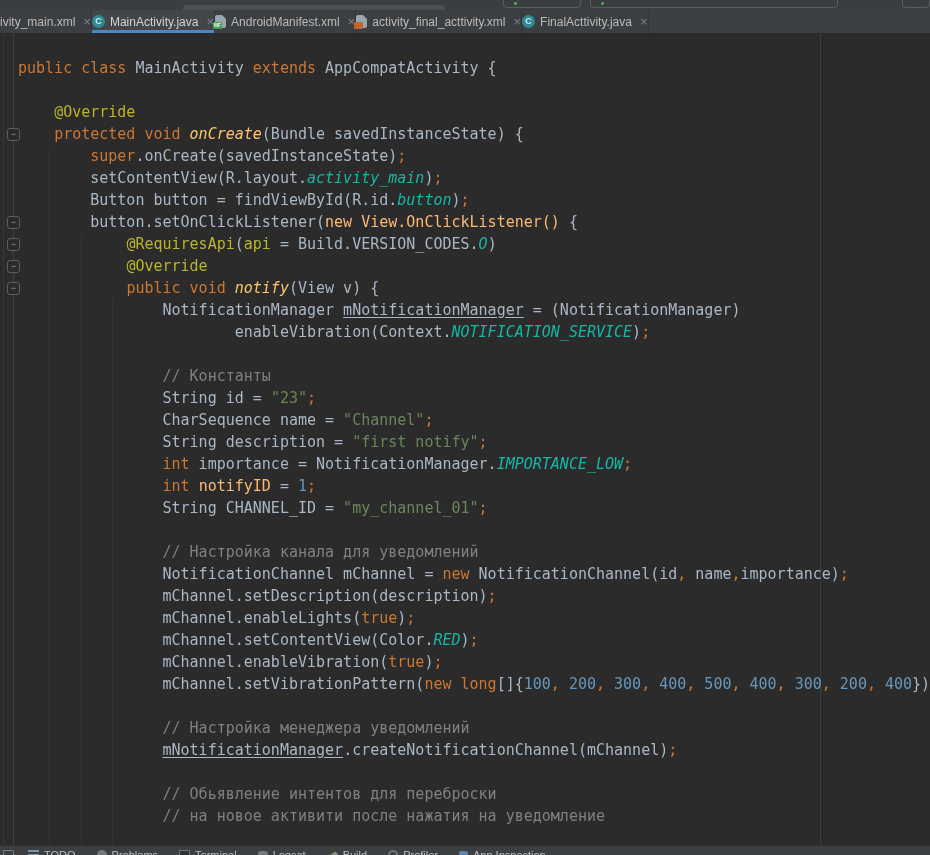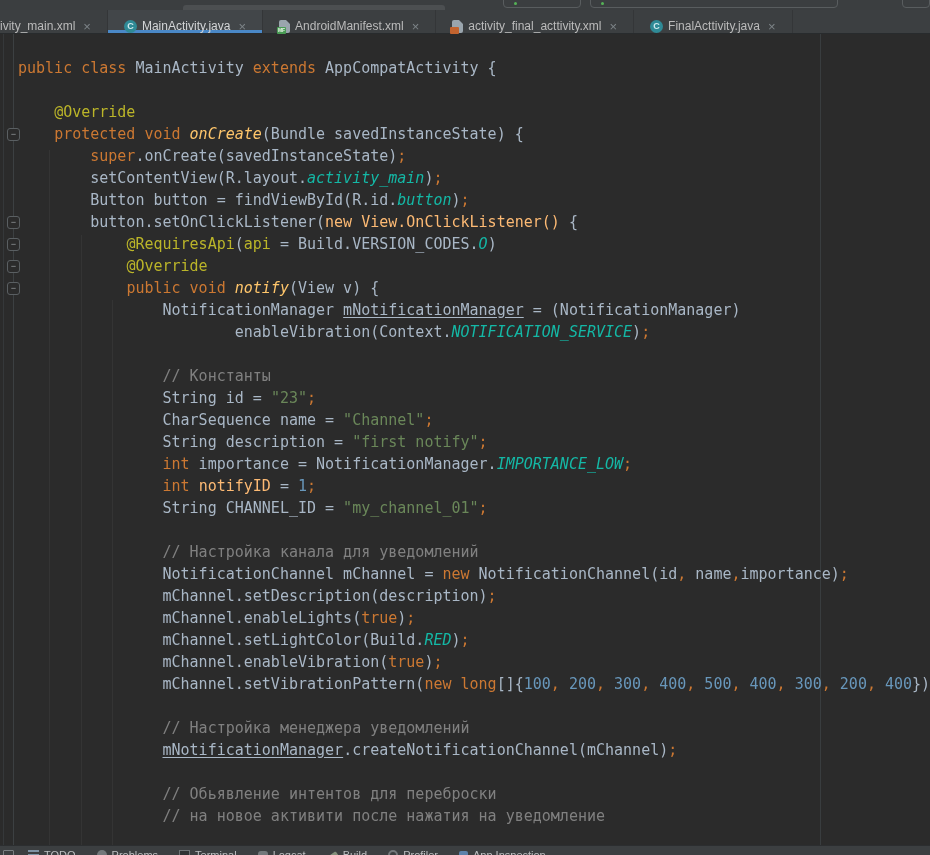--- a/index.html
+++ b/index.html
@@ -10,21 +10,21 @@
   .runcfg{position:absolute;left:183px;top:5px;width:262px;height:5px;background:#4c4f51;
     border-radius:3px 3px 0 0;}
   .wbox{position:absolute;top:-3px;height:9px;border:1px solid #595d5f;border-radius:0 0 4px 4px;}
   .wbox1{left:503px;width:76px;}
   .wbox2{left:590px;width:246px;}
   .wbox3{left:902px;width:26px;}
   .gdot{position:absolute;left:10px;top:4px;width:3px;height:3px;border-radius:50%;background:#55b356;}
   
   .tabbar{position:absolute;left:0;top:10px;width:930px;height:23px;background:#3c3f41;
     border-bottom:1px solid #282b2d;display:flex;align-items:stretch;z-index:4;}
-  .tab{display:inline-flex;align-items:flex-end;gap:5px;padding:0 16px;border-right:1px solid #343638;
+  .tab{display:inline-flex;align-items:center;gap:5px;padding:0 0;border-right:1px solid #343638;
     color:#bbbbbb;font-size:12px;white-space:nowrap;cursor:default;position:relative;}
   .tab.active{background:#424649;color:#d3d5d7;box-shadow:inset 0 -3px 0 #4a88c7;}
   .tab.clipped{padding-left:0;}
   .tclose{color:#7d8488;font-size:13px;line-height:13px;margin-left:3px;}
   .ic{position:relative;display:inline-block;width:13px;height:13px;flex:none;}
   .ic-java{border-radius:50%;background:#2f8a96;color:#cfe9ed;font-size:9px;font-weight:bold;
     text-align:center;line-height:13px;}
   .ic-file{background:#9aa5ad;border-radius:2px 4px 2px 2px;width:11px;height:13px;}
   .ic-file:before{content:"";position:absolute;right:-1px;top:-1px;border:3px solid #3c3f41;
     border-left-color:transparent;border-bottom-color:transparent;}
@@ -145,21 +145,21 @@
       <div class="cl"><span class="t-plain">                CharSequence name = </span><span class="t-str">"Channel"</span><span class="t-semi">;</span></div>
       <div class="cl"><span class="t-plain">                String description = </span><span class="t-str">"first notify"</span><span class="t-semi">;</span></div>
       <div class="cl"><span class="t-plain">                </span><span class="t-kw">int</span><span class="t-plain"> importance = NotificationManager.</span><span class="t-field">IMPORTANCE_LOW</span><span class="t-semi">;</span></div>
       <div class="cl"><span class="t-plain">                </span><span class="t-kw">int</span><span class="t-plain"> </span><span class="t-gray">notifyID</span><span class="t-plain"> = </span><span class="t-num">1</span><span class="t-semi">;</span></div>
       <div class="cl"><span class="t-plain">                String CHANNEL_ID = </span><span class="t-str">"my_channel_01"</span><span class="t-semi">;</span></div>
       <div class="cl"></div>
       <div class="cl"><span class="t-plain">                </span><span class="t-cmt">// Настройка канала для уведомлений</span></div>
       <div class="cl"><span class="t-plain">                NotificationChannel mChannel = </span><span class="t-kw">new</span><span class="t-plain"> NotificationChannel(id</span><span class="t-semi">,</span><span class="t-plain"> name</span><span class="t-semi">,</span><span class="t-plain">importance)</span><span class="t-semi">;</span></div>
       <div class="cl"><span class="t-plain">                mChannel.setDescription(description)</span><span class="t-semi">;</span></div>
       <div class="cl"><span class="t-plain">                mChannel.enableLights(</span><span class="t-kw">true</span><span class="t-plain">)</span><span class="t-semi">;</span></div>
-      <div class="cl"><span class="t-plain">                mChannel.setLightColor(Build.</span><span class="t-field">RED</span><span class="t-plain">)</span><span class="t-semi">;</span></div>
+      <div class="cl"><span class="t-plain">                mChannel.setContentView(Color.</span><span class="t-field">RED</span><span class="t-plain">)</span><span class="t-semi">;</span></div>
       <div class="cl"><span class="t-plain">                mChannel.enableVibration(</span><span class="t-kw">true</span><span class="t-plain">)</span><span class="t-semi">;</span></div>
       <div class="cl"><span class="t-plain">                mChannel.setVibrationPattern(</span><span class="t-kw">new</span><span class="t-plain"> </span><span class="t-kw">long</span><span class="t-plain">[]{</span><span class="t-num">100</span><span class="t-semi">,</span><span class="t-plain"> </span><span class="t-num">200</span><span class="t-semi">,</span><span class="t-plain"> </span><span class="t-num">300</span><span class="t-semi">,</span><span class="t-plain"> </span><span class="t-num">400</span><span class="t-semi">,</span><span class="t-plain"> </span><span class="t-num">500</span><span class="t-semi">,</span><span class="t-plain"> </span><span class="t-num">400</span><span class="t-semi">,</span><span class="t-plain"> </span><span class="t-num">300</span><span class="t-semi">,</span><span class="t-plain"> </span><span class="t-num">200</span><span class="t-semi">,</span><span class="t-plain"> </span><span class="t-num">400</span><span class="t-plain">})</span><span class="t-semi">;</span></div>
       <div class="cl"></div>
       <div class="cl"><span class="t-plain">                </span><span class="t-cmt">// Настройка менеджера уведомлений</span></div>
       <div class="cl"><span class="t-plain">                </span><span class="t-uvar">mNotificationManager</span><span class="t-plain">.createNotificationChannel(mChannel)</span><span class="t-semi">;</span></div>
       <div class="cl"></div>
       <div class="cl"><span class="t-plain">                </span><span class="t-cmt">// Обьявление интентов для переброски</span></div>
       <div class="cl"><span class="t-plain">                </span><span class="t-cmt">// на новое активити после нажатия на уведомление</span></div>
     </div>
   <div></div>

